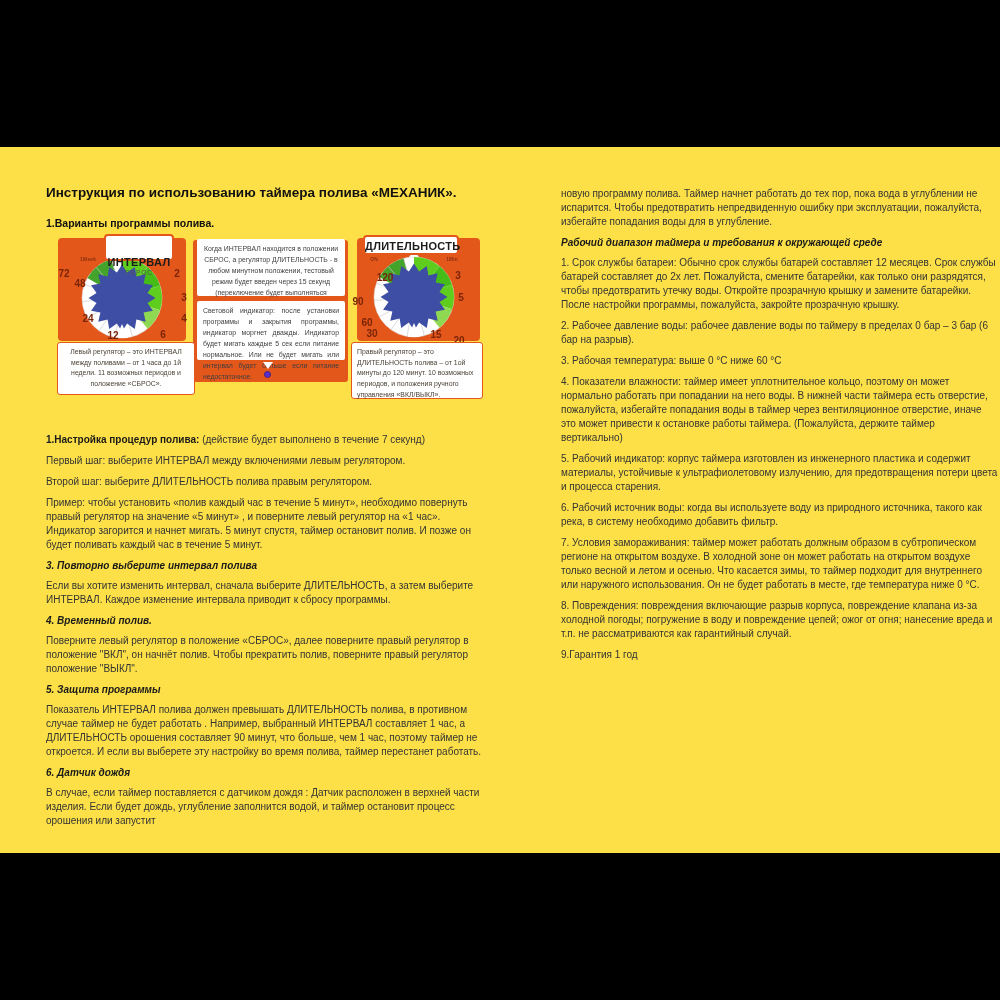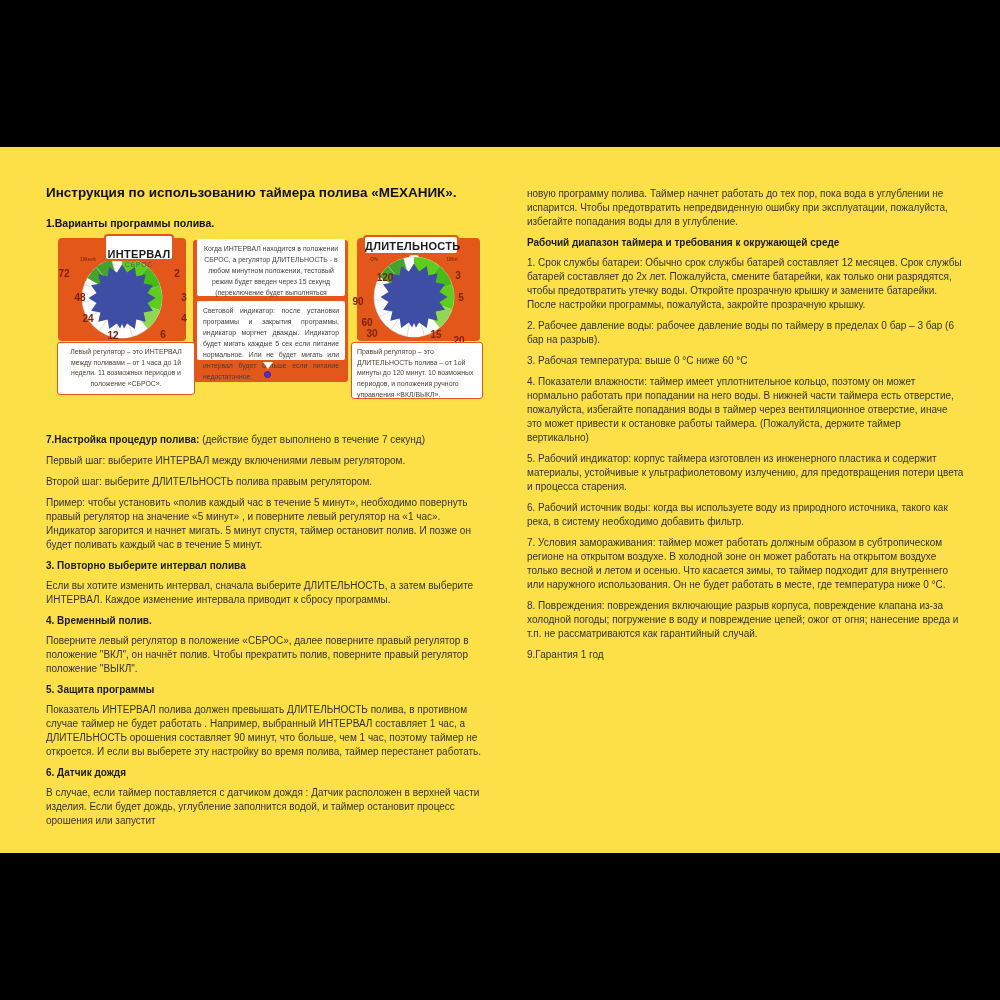--- a/index.html
+++ b/index.html
@@ -4,44 +4,44 @@
 <style>
   html,body{margin:0;padding:0;background:#000;width:1000px;height:1000px;overflow:hidden;
     font-family:"Liberation Sans",sans-serif;}
   .page{position:absolute;left:0;top:147px;width:1000px;height:706px;background:#fde047;}
   .title{position:absolute;left:46px;top:38px;font-size:13.5px;font-weight:bold;color:#111;}
   .sec1{position:absolute;left:46px;top:70px;font-size:10.5px;font-weight:bold;color:#111;}
 
   
   .oblock{position:absolute;background:#E4571B;border-radius:4px;}
   .labelbox{position:absolute;background:#fff;border:2px solid #E4571B;border-radius:4px;
-    text-align:center;color:#1c1c1c;padding-top:12px;box-sizing:border-box;}
+    text-align:center;color:#1c1c1c;padding-top:20px;box-sizing:border-box;}
   .labelbox .big{font-size:11px;font-weight:bold;letter-spacing:.3px;display:block;}
   .labelbox .small{font-size:6.5px;color:#555;letter-spacing:1px;display:block;margin-top:1px;}
   .capbox{position:absolute;background:#fff;border:1.5px solid #E4571B;border-radius:3px;
     font-size:6.9px;line-height:1.55;color:#4b4237;padding:4px 5px;box-sizing:border-box;}
   .notebox{position:absolute;background:#fff;border-radius:2px;font-size:6.9px;line-height:1.6;
     color:#3f3f3f;padding:4px 6px;box-sizing:border-box;}
   .dial{position:absolute;width:100px;height:100px;}
   .num{position:absolute;transform:translate(-50%,-50%);font-size:10px;font-weight:600;
     color:#7a2408;}
   .slabel{position:absolute;transform:translate(-50%,-50%);font-size:4.8px;font-weight:bold;
     color:#8b3110;letter-spacing:.2px;}
   .arrow-down{position:absolute;width:0;height:0;border-left:5px solid transparent;
     border-right:5px solid transparent;border-top:7px solid #ffffff;}
   .led{position:absolute;width:7px;height:7px;border-radius:50%;background:#5a2fd0;
     border:1.5px solid #3d1f86;box-sizing:border-box;}
 
   
   .col{position:absolute;font-size:10px;line-height:1.4;color:#333;}
   .col p{margin:0 0 7px 0;}
-  .col p.h{font-weight:bold;color:#1a1a1a;margin-bottom:6px;}
+  .col p.h{font-weight:bold;color:#1a1a1a;margin-bottom:6px;font-style:italic;}
   .col .hb{font-weight:bold;color:#1a1a1a;}
   #leftcol{left:46px;top:286px;width:445px;}
-  #rightcol{left:527px;top:40px;width:437px;}
+  #rightcol{left:561px;top:40px;width:437px;}
 </style>
 </head>
 <body>
 
 <div class="page">
 
   <div class="title">Инструкция по использованию таймера полива «МЕХАНИК».</div>
   <div class="sec1">1.Варианты программы полива.</div>
 
   <div class="oblock" style="left:58px;top:91px;width:128px;height:103px;"></div>
@@ -93,21 +93,21 @@
     <polygon class="star" fill="#3E4EA5" points="50.0,18.5 55.1,26.5 62.8,21.1 64.4,30.4 73.7,28.3 71.6,37.6 80.9,39.2 75.5,46.9 83.5,52.0 75.5,57.1 80.9,64.8 71.6,66.4 73.7,75.7 64.4,73.6 62.8,82.9 55.1,77.5 50.0,85.5 44.9,77.5 37.2,82.9 35.6,73.6 26.3,75.7 28.4,66.4 19.1,64.8 24.5,57.1 16.5,52.0 24.5,46.9 19.1,39.2 28.4,37.6 26.3,28.3 35.6,30.4 37.2,21.1 44.9,26.5"></polygon>
     <polygon points="44,92 56,92 50,78" fill="#ffffff"></polygon>
   </svg>
 
   <span class="num" style="left:177px;top:126px;">2</span>
   <span class="num" style="left:184px;top:150px;">3</span>
   <span class="num" style="left:184px;top:171px;">4</span>
   <span class="num" style="left:163px;top:187px;">6</span>
   <span class="num" style="left:113px;top:188px;">12</span>
   <span class="num" style="left:88px;top:171px;">24</span>
-  <span class="num" style="left:80px;top:150px;">48</span>
+  <span class="num" style="left:80px;top:136px;">48</span>
   <span class="num" style="left:64px;top:126px;">72</span>
   <span class="slabel" style="left:88px;top:112px;">1Week</span>
   <span class="slabel" style="left:158px;top:112px;">1Hour</span>
 
   <span class="num" style="left:458px;top:128px;">3</span>
   <span class="num" style="left:461px;top:150px;">5</span>
   <span class="num" style="left:476px;top:172px;margin-top:27px;">10</span>
   <span class="num" style="left:436px;top:187px;">15</span>
   <span class="num" style="left:411px;top:193px;margin-left:48px;">20</span>
   <span class="num" style="left:372px;top:186px;">30</span>
@@ -128,21 +128,21 @@
 
   <div class="notebox" style="left:197px;top:92px;width:148px;height:57px;text-align:center;">Когда ИНТЕРВАЛ находится в положении СБРОС, а регулятор ДЛИТЕЛЬНОСТЬ - в любом минутном положении, тестовый режим будет введен через 15 секунд (переключение будет выполняться каждые 3 секунды).</div>
   <div class="notebox" style="left:197px;top:154px;width:148px;height:59px;text-align:justify;">Световой индикатор: после установки программы и закрытия программы, индикатор моргнет дважды. Индикатор будет мигать каждые 5 сек если питание нормальное. Или не будет мигать или интервал будет больше если питание недостаточное.</div>
   <div class="arrow-down" style="left:263px;top:215px;"></div>
   <div class="led" style="left:264px;top:224px;"></div>
 
   <div class="capbox" style="left:57px;top:195px;width:138px;height:53px;text-align:center;">Левый регулятор – это ИНТЕРВАЛ между поливами – от 1 часа до 1й недели. 11 возможных периодов и положение «СБРОС».</div>
   <div class="capbox" style="left:351px;top:195px;width:132px;height:57px;">Правый регулятор – это ДЛИТЕЛЬНОСТЬ полива – от 1ой минуты до 120 минут. 10 возможных периодов, и положения ручного управления «ВКЛ/ВЫКЛ».</div>
 
   <div class="col" id="leftcol">
-    <p><span class="hb">7.Настройка процедур полива:</span><span> (действие будет выполнено в течение 7 секунд)</span></p>
+    <p><span class="hb">1.Настройка процедур полива:</span><span> (действие будет выполнено в течение 7 секунд)</span></p>
     <p>Первый шаг: выберите ИНТЕРВАЛ между включениями левым регулятором.</p>
     <p>Второй шаг: выберите ДЛИТЕЛЬНОСТЬ полива правым регулятором.</p>
     <p>Пример: чтобы установить «полив каждый час в течение  5 минут», необходимо повернуть правый регулятор на значение «5 минут» , и поверните левый регулятор на «1 час». Индикатор загорится и начнет мигать. 5 минут спустя, таймер  остановит полив. И позже он будет поливать каждый час в течение 5 минут.</p>
     <p class="h">3. Повторно выберите интервал полива</p>
     <p>Если вы хотите изменить интервал, сначала выберите ДЛИТЕЛЬНОСТЬ, а затем выберите ИНТЕРВАЛ. Каждое изменение интервала приводит к сбросу программы.</p>
     <p class="h">4. Временный полив.</p>
     <p>Поверните левый регулятор в положение «СБРОС», далее поверните правый регулятор в положение "ВКЛ", он начнёт полив. Чтобы  прекратить полив,  поверните  правый регулятор положение "ВЫКЛ".</p>
     <p class="h">5. Защита программы</p>
     <p>Показатель ИНТЕРВАЛ полива должен превышать ДЛИТЕЛЬНОСТЬ полива, в противном случае таймер не будет работать . Например, выбранный ИНТЕРВАЛ составляет 1 час, а ДЛИТЕЛЬНОСТЬ орошения составляет 90 минут, что больше, чем 1 час, поэтому таймер не откроется. И если вы выберете эту настройку во время полива, таймер перестанет работать.</p>
     <p class="h">6. Датчик дождя</p>

